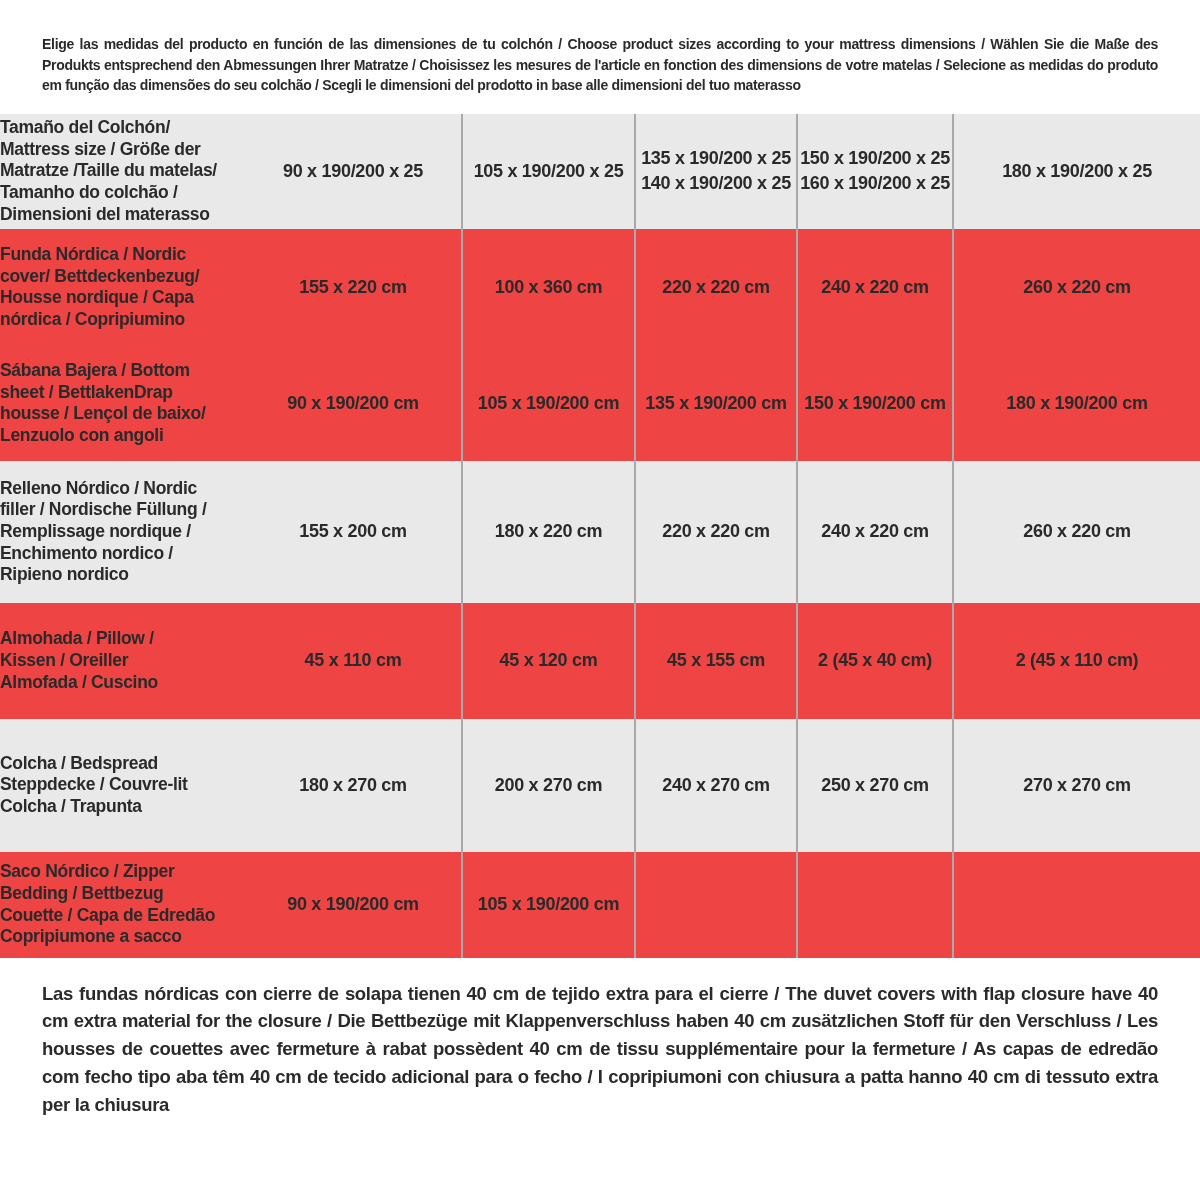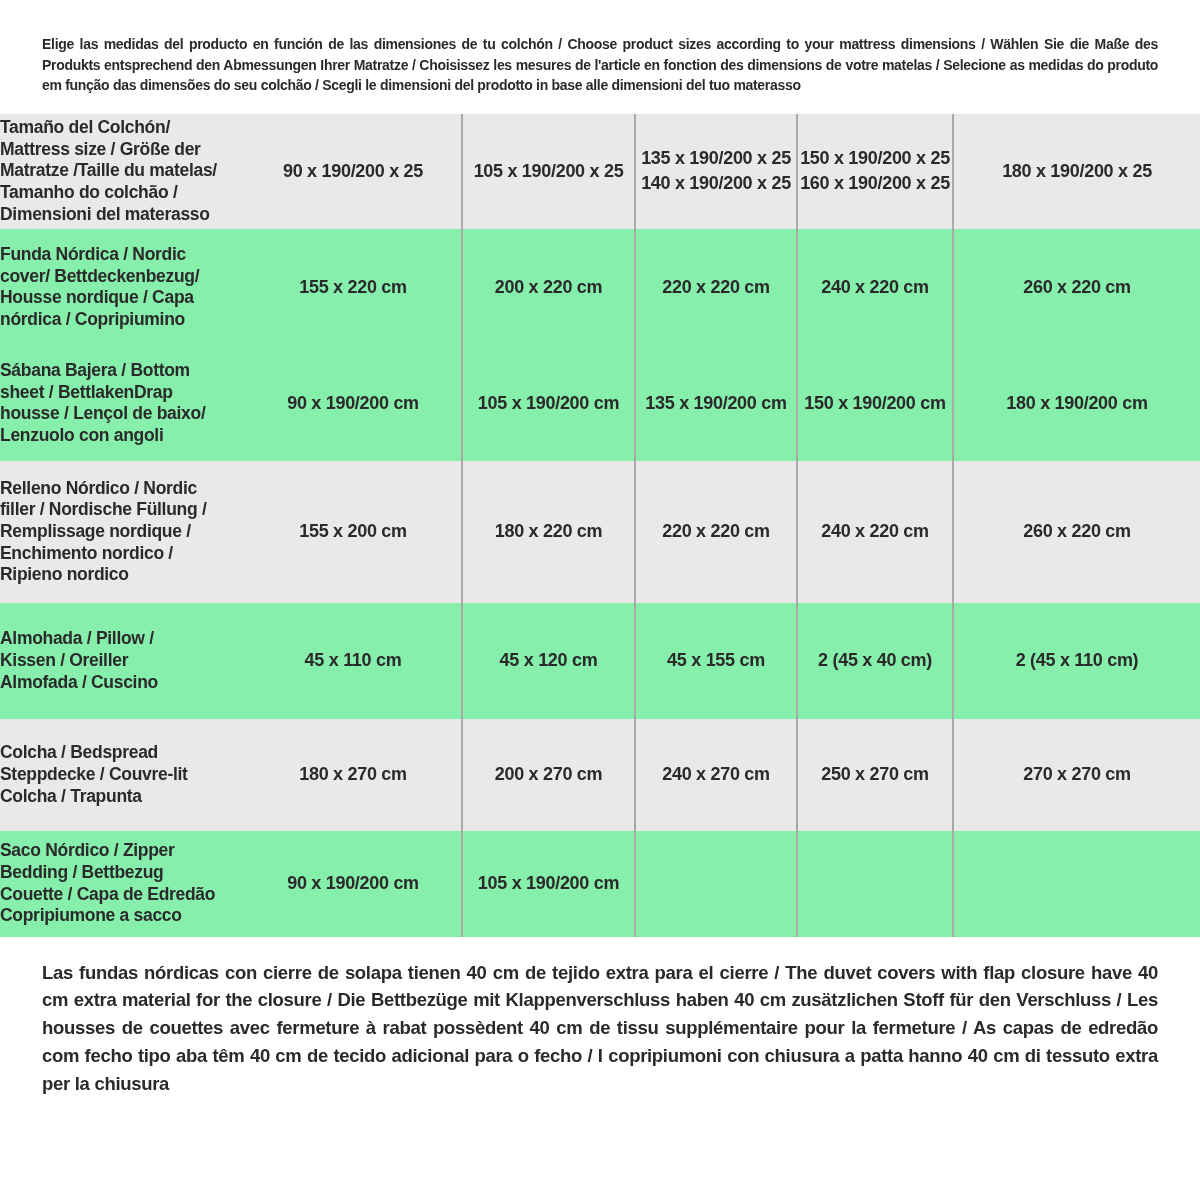--- a/index.html
+++ b/index.html
@@ -14,40 +14,40 @@
   .intro{
     margin:0;font-size:14px;line-height:1.47;
     letter-spacing:-0.3px;text-align:justify;color:#2a2a2a;
   }
   table.size-table{
     width:1200px;margin-top:18px;
     border-collapse:collapse;table-layout:fixed;
   }
   table.size-table td{vertical-align:middle;padding:0;}
   tr.band{background:#e9e9e9;}
-  tr.plain{background:#86efac;}
+  tr.plain{background:#ef4444;}
   td.label{
     padding-left:40px;padding-right:6px;
     font-size:17.5px;line-height:1.24;letter-spacing:-0.3px;
     white-space:pre-line;color:#2a2a2a;
   }
   td.val{
     text-align:center;font-size:18px;line-height:1.4;
     letter-spacing:-0.3px;white-space:pre;color:#2a2a2a;
   }
   td.c1{padding-right:60px;}
   td.c5{padding-right:85px;}
   td.vline{border-left:2px solid #a9a9a9;}
   tr.h-row{height:115px;padding-left:40px;}
   tr.r1{height:117px;}
   tr.r2{height:107px;}
   tr.r3{height:115px;}
   tr.r4{height:142px;}
   tr.r5{height:116px;}
-  tr.r6{height:112px;}
+  tr.r6{height:133px;}
   tr.r7{height:106px;}
   .foot-wrap{padding:22px 42px 0 42px;}
   .footnote{
     margin:0;font-size:18.5px;line-height:1.5;
     letter-spacing:-0.3px;text-align:justify;color:#2a2a2a;
   }
 </style>
 </head>
 <body>
 
@@ -79,21 +79,21 @@
 160 x 190/200 x 25</td>
       <td class="val vline c5">180 x 190/200 x 25</td>
     </tr>
 
     <tr class="plain r1">
       <td class="label">Funda Nórdica /  Nordic
 cover/ Bettdeckenbezug/
 Housse nordique  / Capa
 nórdica / Copripiumino</td>
       <td class="val c1">155 x 220 cm</td>
-      <td class="val vline">200 x 220 cm</td>
+      <td class="val vline">100 x 360 cm</td>
       <td class="val vline">220 x 220 cm</td>
       <td class="val vline">240 x 220 cm</td>
       <td class="val vline c5">260 x 220 cm</td>
     </tr>
 
 
     <tr class="plain r3">
       <td class="label">Sábana Bajera / Bottom
 sheet / BettlakenDrap
 housse / Lençol de baixo/

